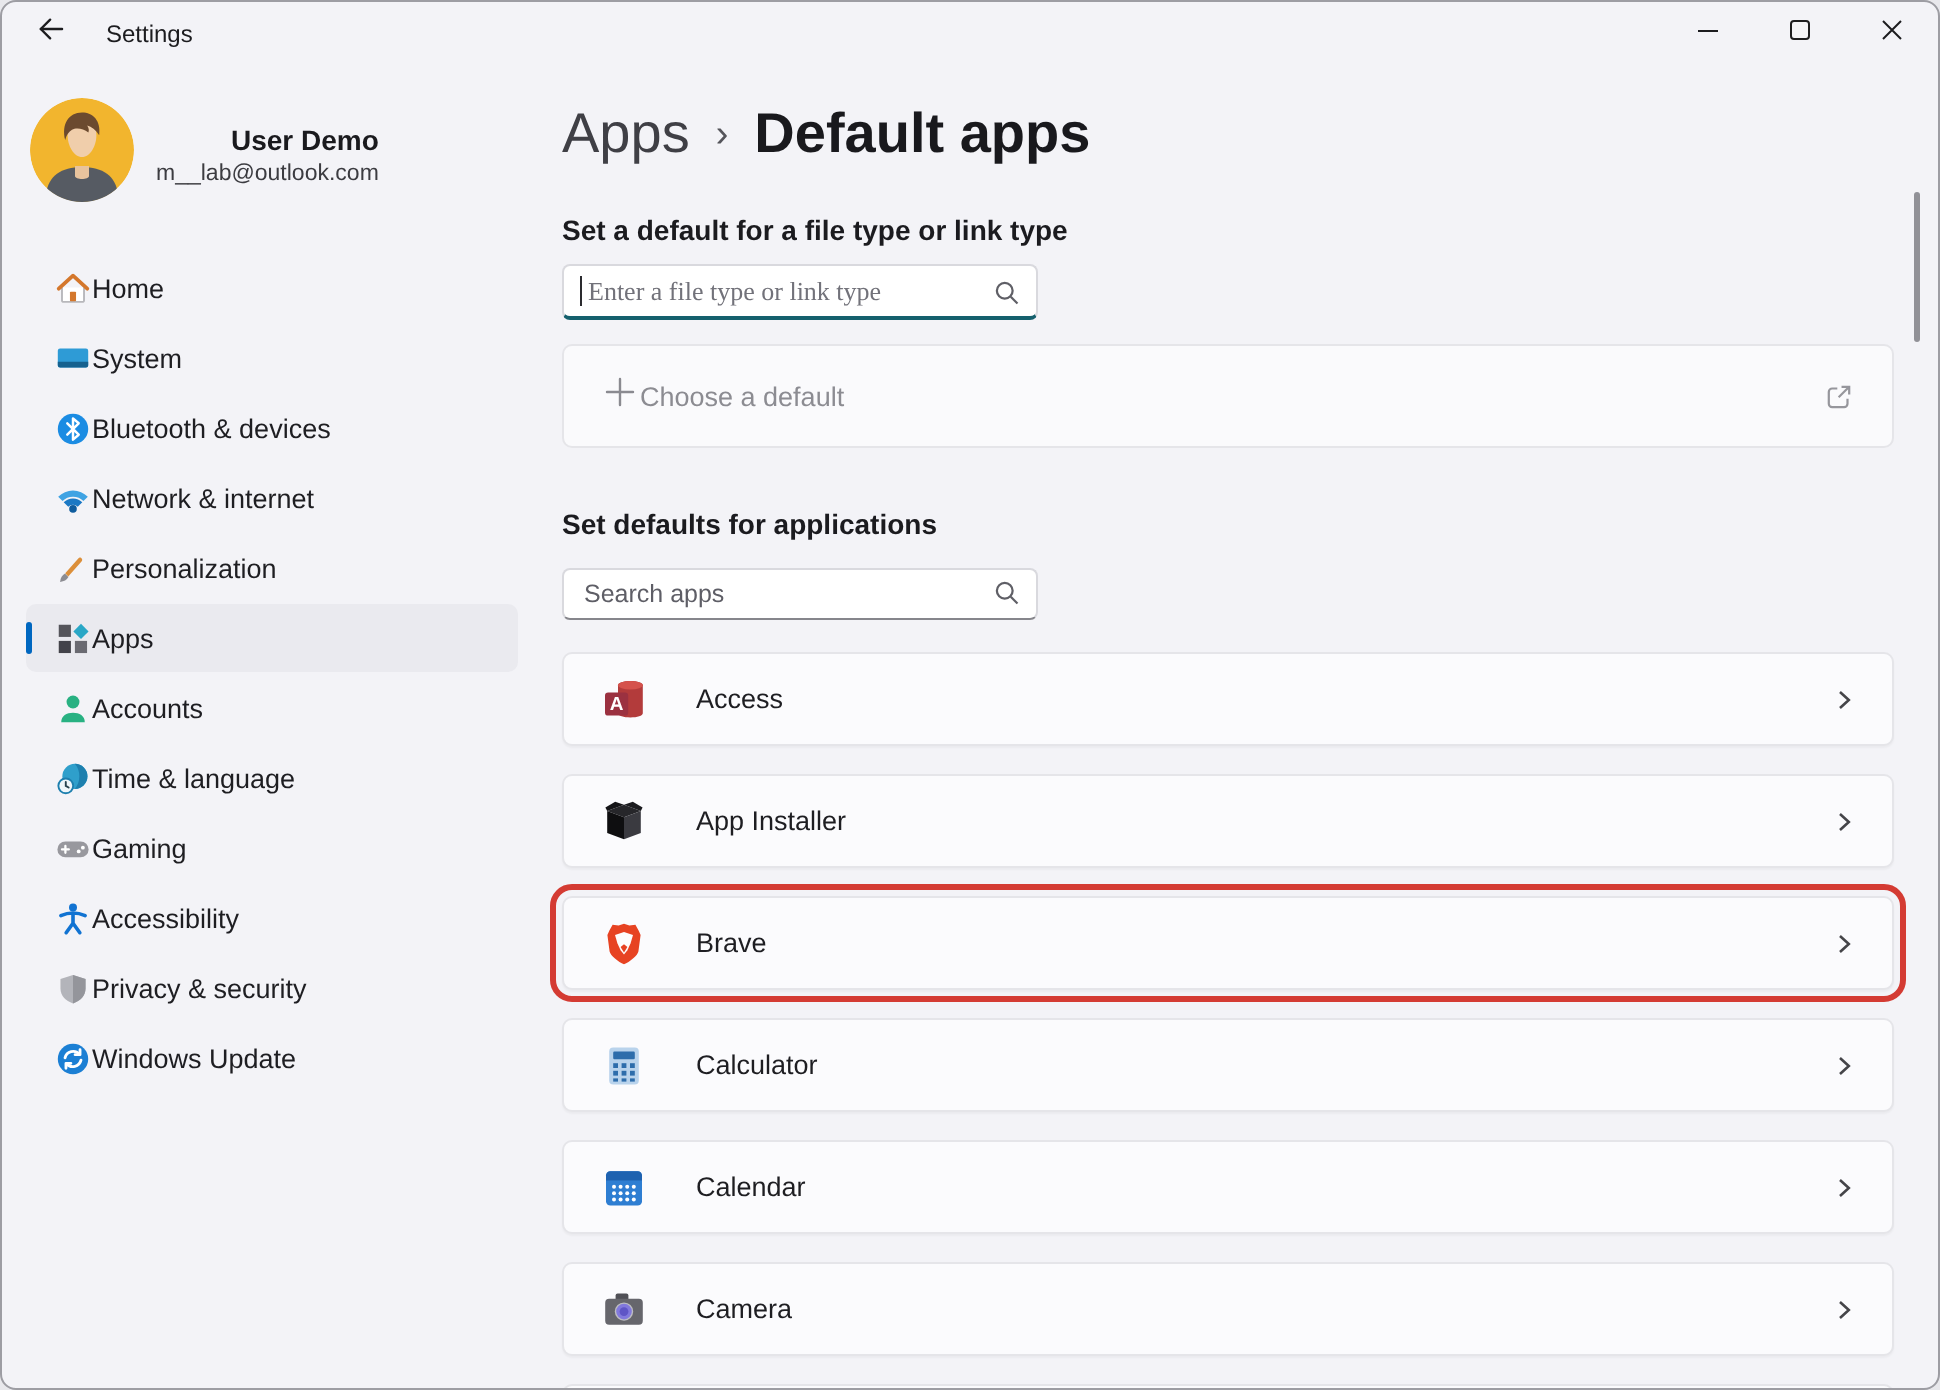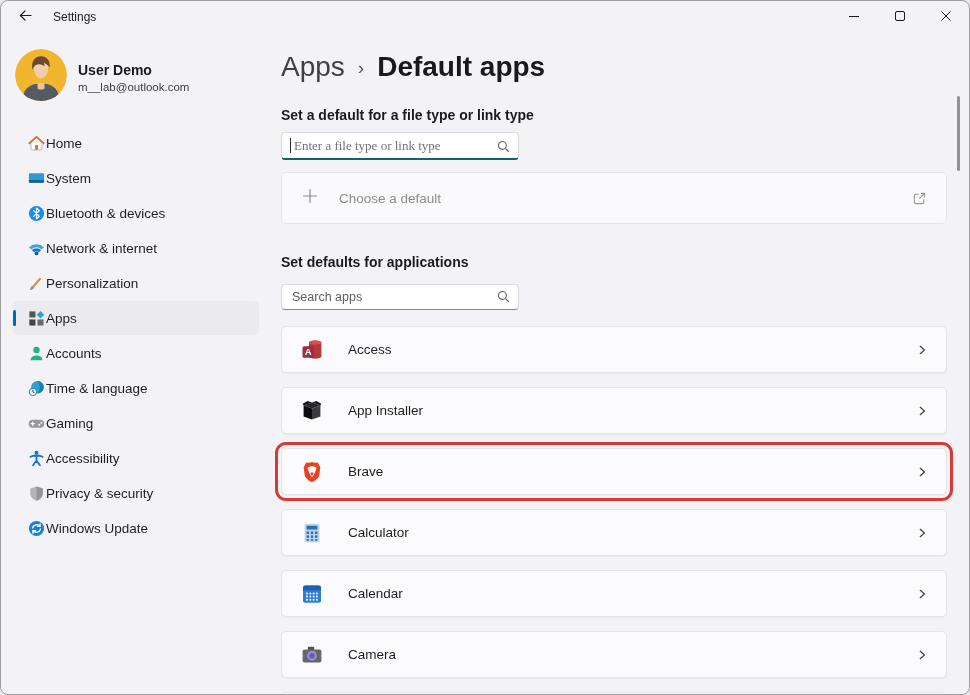--- a/index.html
+++ b/index.html
@@ -13,21 +13,21 @@
   .titlebar { display:flex; align-items:center; height:32px; padding-left:8px;text-align:center; }
   .back-btn { width:32px; height:28px; display:flex; align-items:center; justify-content:center; border-radius:4px; cursor:pointer; }
   .titlebar-title { margin-left:12px; font-size:12px; color:#1c1c1f; }
   .win-controls { margin-left:auto; display:flex; height:32px; }
   .win-btn { width:46px; height:32px; display:flex; align-items:center; justify-content:center; cursor:pointer; }
   
   .content { display:flex; height:663px; }
   .sidebar { width:270px; flex:none; position:relative; }
   .main { flex:1; padding:16px 22px 0 10px; position:relative; }
   
-  .profile { display:flex; align-items:center; gap:11px; margin:16px 0 0 14px; }
+  .profile { display:flex; align-items:center; gap:11px; margin:16px 0 0 14px;text-align:right; }
   .profile-name { font-size:14px; font-weight:700; color:#1a1a1e; }
   .profile-email { font-size:11.5px; color:#3c3c41; margin-top:3px; }
   .sidebar-search { position:relative; margin:23px 15px 0 14px; }
   .sidebar-search input {
     width:100%; height:27px; background:#fff; border:1px solid #d9d9de; border-bottom:1px solid #86868c;
     border-radius:4px; padding:0 28px 0 10px; font-size:12.5px; color:#1b1b1f; outline:none;
     font-family:"Liberation Sans", sans-serif;
   }
   .sidebar-search input::placeholder { color:#5e5e66; }
   .search-glyph { position:absolute; right:8px; top:6px; width:15px; height:15px; }
@@ -52,21 +52,21 @@
   .field-box { position:relative; margin-top:9px; width:238px; height:28px; }
   .field-box input {
     width:100%; height:100%; background:#fff; border:1px solid #d9d9de; border-radius:4px;
     border-bottom:2px solid #15606d; padding:0 28px 0 12px; font-size:13px; outline:none;
     font-family:Liberation Serif, serif; color:#0c4a6e;
   }
   .field-box input::placeholder { color:#72727a; }
   .caret { position:absolute; left:9px; top:6px; width:1px; height:15px; background:#2b2b2f; }
   .choose-card {
     margin-top:12px; height:52px; background:#fafafc; border:1px solid #e5e5e9; border-radius:5px;
-    display:flex; align-items:center; gap:19px; padding:0 18px; cursor:default;
+    display:flex; align-items:center; padding:0 18px; cursor:default;
   }
   .choose-label { font-size:13.5px; color:#8c8c92; }
   .open-icon { margin-left:auto; display:flex; }
   .apps-label { margin-top:30px; }
   .search-apps { position:relative; margin-top:14px; width:238px; height:26px; }
   .search-apps input {
     width:100%; height:100%; background:#fff; border:1px solid #d9d9de; border-bottom:1px solid #86868c;
     border-radius:4px; padding:0 28px 0 10px; font-size:12.5px; outline:none;
     font-family:"Liberation Sans", sans-serif; color:#1b1b1f;
   }

